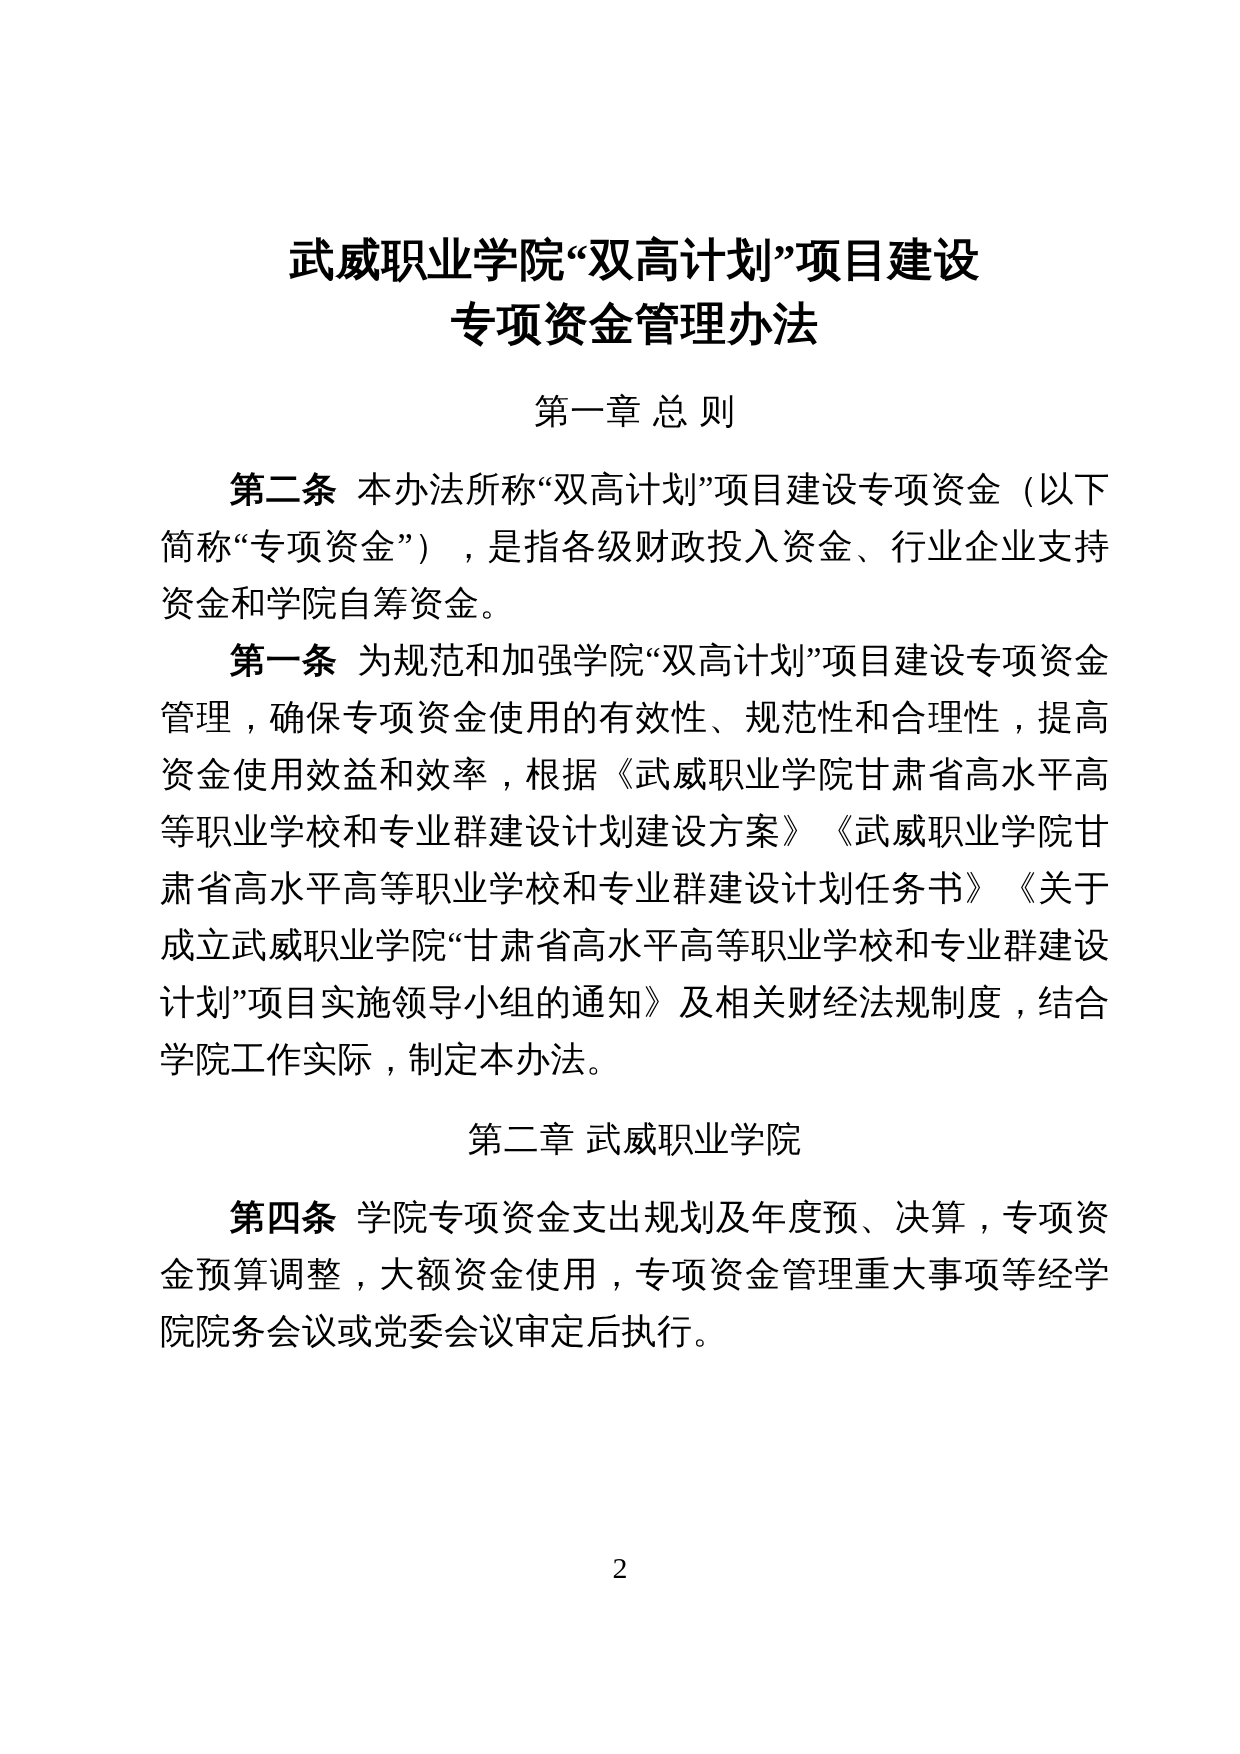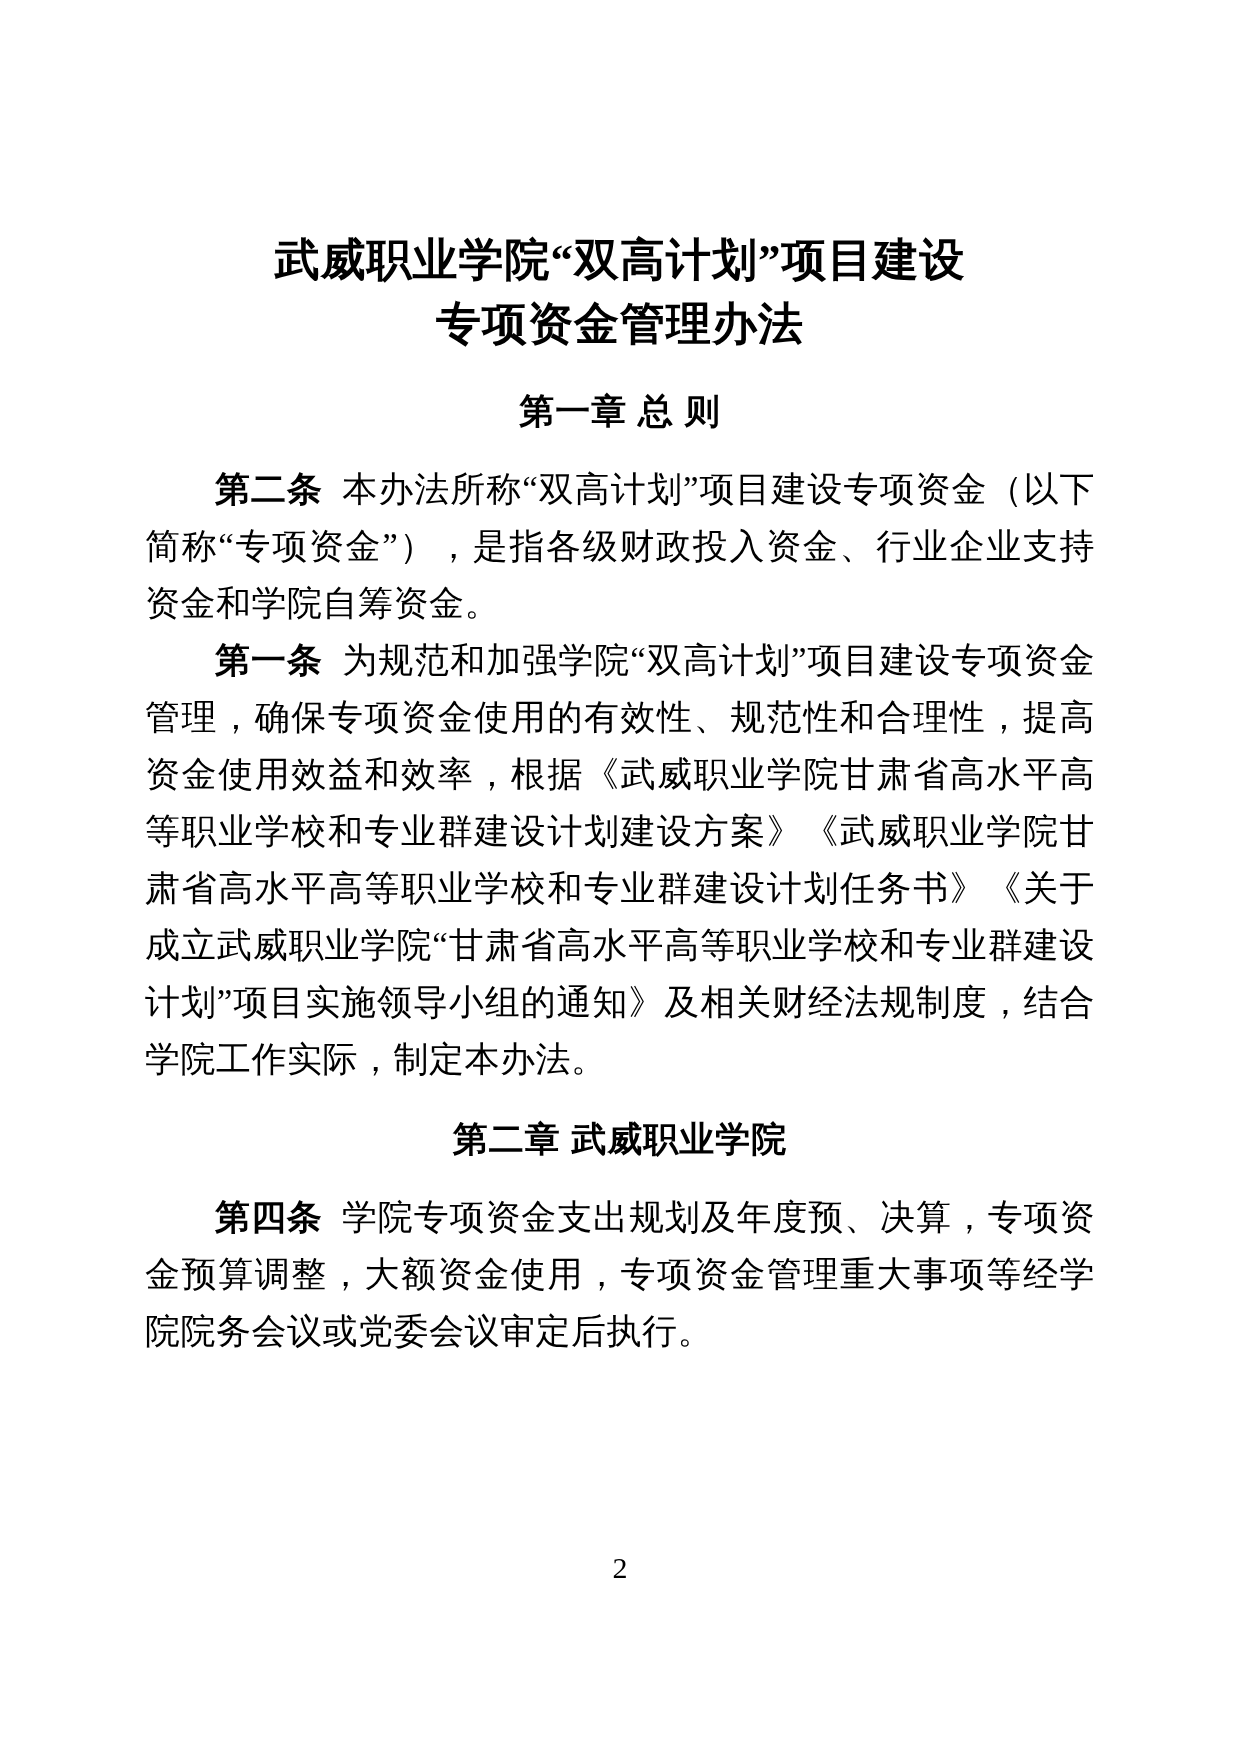--- a/index.html
+++ b/index.html
@@ -12,39 +12,39 @@
     width: 1240px;
     height: 1754px;
     margin: 0 auto;
     background: #ffffff;
     color: #000000;
     overflow: hidden;
     font-family: "Liberation Serif", "DejaVu Serif", serif;
   }
   .content {
     position: absolute;
-    left: 145px;
+    left: 160px;
     top: 228px;
     width: 950px;
   }
   .doc-title {
     margin: 0 0 26px 0;
     text-align: center;
     font-size: 45px;
     line-height: 64px;
     font-weight: bold;
     letter-spacing: 1px;
     font-family: "Liberation Serif", "DejaVu Serif", serif;
   }
   .chapter-heading {
     margin: 22px 0 22px 0;
     text-align: center;
     font-size: 35px;
     line-height: 57px;
-    font-weight: bold;
+    font-weight: normal;
     letter-spacing: 1px;
     font-family: "Liberation Sans", "DejaVu Sans", sans-serif;
   }
   .para {
     margin: 0;
     font-size: 35px;
     line-height: 57px;
     text-align: justify;
     text-indent: 2em;
     letter-spacing: 0.5px;

